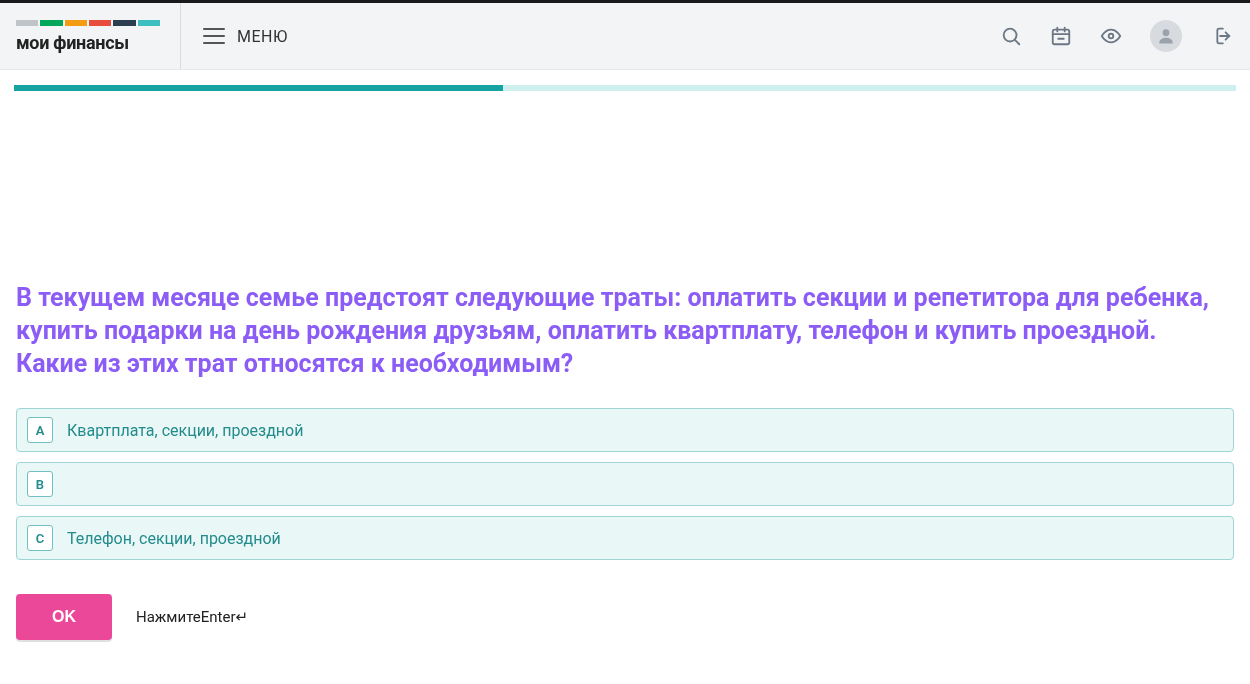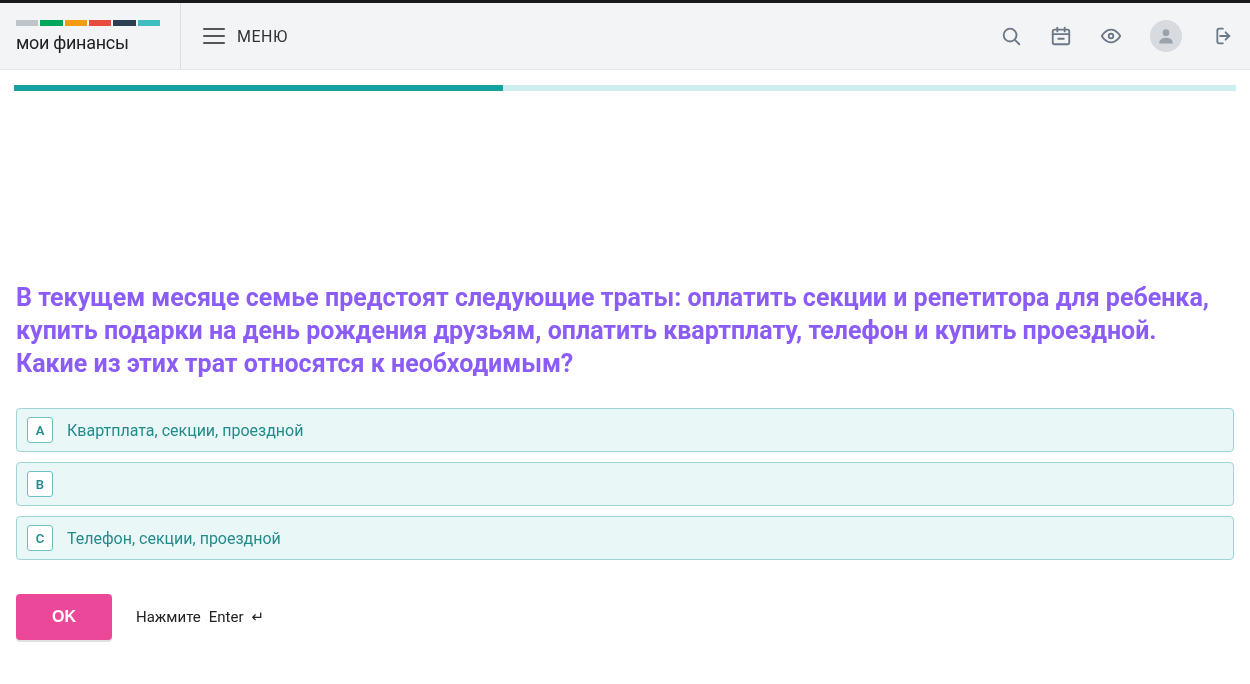--- a/index.html
+++ b/index.html
@@ -34,21 +34,21 @@
     gap: 2px;
   }
   .logo-stripe span { flex: 1; }
   .logo-stripe .c1 { background: #bfc4c9; }
   .logo-stripe .c2 { background: #00a65a; }
   .logo-stripe .c3 { background: #f39c12; }
   .logo-stripe .c4 { background: #e74c3c; }
   .logo-stripe .c5 { background: #2c3e50; }
   .logo-stripe .c6 { background: #3dbfc1; }
   .logo-text {
-    font-weight: 400;
+    font-weight: 700;
     font-size: 18px;
     letter-spacing: -0.3px;
     color: #222;
     text-transform: lowercase;
   }
 
   .menu-toggle {
     display: flex;
     align-items: center;
     gap: 12px;
@@ -142,21 +142,21 @@
     background: #ec4899;
     color: #fff;
     font-weight: 700;
     font-size: 16px;
     border: none;
     padding: 14px 36px;
     border-radius: 4px;
     cursor: pointer;
     box-shadow: 0 2px 0 rgba(0,0,0,0.12);
   }
-  .enter-hint { font-size: 15px; color: #222; display: flex; align-items: flex-start; gap: 8px; }
+  .enter-hint { font-size: 15px; color: #222; display: flex; align-items: flex-start; gap: 0; }
   .enter-hint strong { font-weight: 400; }
   .enter-arrow { font-size: 15px; color: #222; }
 </style>
 </head>
 <body>
 
 <div class="topbar-black"></div>
 
 <div class="header">
   <div class="logo-block">

